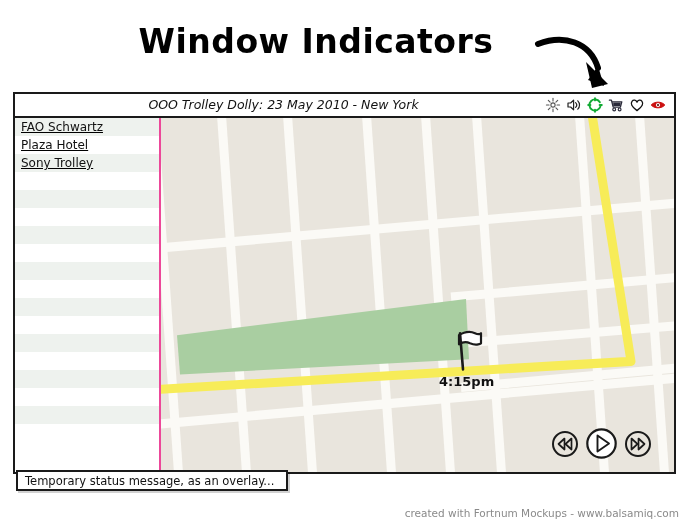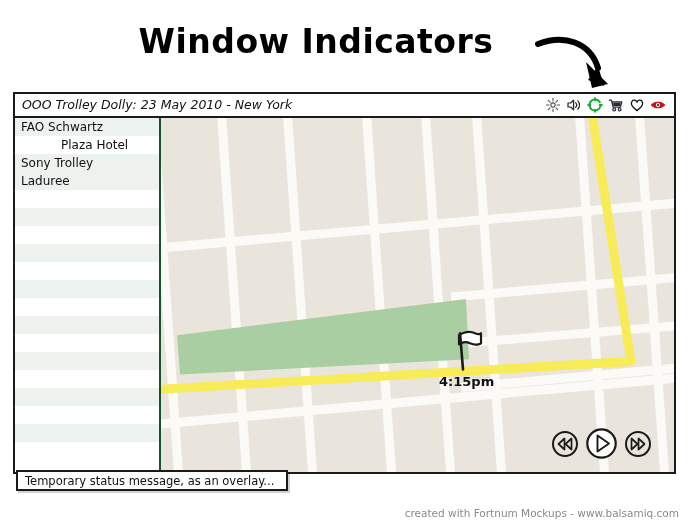--- a/index.html
+++ b/index.html
@@ -56,20 +56,21 @@
     padding: 0 4px 0 7px;
   }
   #window-title {
     font-family: "DejaVu Sans", sans-serif;
     font-size: 12.5px;
     font-style: italic;
     color: #121212;
     white-space: nowrap;
     flex: 1 1 auto;
     line-height: 1;
+    text-align: center;
   }
   #indicator-tray {
     display: flex;
     align-items: center;
     gap: 5px;
     flex: 0 0 auto;
     padding-right: 4px;
   }
   .tray-icon {
     display: block;
@@ -80,38 +81,39 @@
   #window-body {
     position: relative;
     height: 354px;
     display: flex;
   }
 
   
   #sidebar {
     width: 146px;
     flex: 0 0 146px;
-    border-right: 2px solid #14532d;
+    border-right: 2px solid #ec4899;
     box-sizing: border-box;
     background: #ffffff;
     overflow: hidden;
+    text-decoration: underline;
   }
   .sidebar-row {
     height: 18px;
     line-height: 18px;
     padding: 0 4px 0 6px;
     font-family: "DejaVu Sans", sans-serif;
     font-size: 12px;
     color: #111111;
     white-space: nowrap;
     overflow: hidden;
     box-sizing: border-box;
   }
   .sidebar-row.alt   { background: #eef2ee; }
-  .sidebar-row.plain { background: #ffffff; margin-left: 40px; }
+  .sidebar-row.plain { background: #ffffff; }
   .sidebar-row.selected { background: #bcd6f0; }
 
   
   #map-pane {
     position: relative;
     flex: 1 1 auto;
     background: #0f766e;
     overflow: hidden;
   }
   #map-svg { display: block; width: 100%; height: 100%; }
@@ -234,21 +236,20 @@
 
     </div>
   </div>
 
   <div id="window-body">
 
     <div id="sidebar">
         <div class="sidebar-row alt">FAO Schwartz</div>
         <div class="sidebar-row plain">Plaza Hotel</div>
         <div class="sidebar-row alt">Sony Trolley</div>
-        <div class="sidebar-row alt">Laduree</div>
         <div class="sidebar-row plain"></div>
         <div class="sidebar-row alt"></div>
         <div class="sidebar-row plain"></div>
         <div class="sidebar-row alt"></div>
         <div class="sidebar-row plain"></div>
         <div class="sidebar-row alt"></div>
         <div class="sidebar-row plain"></div>
         <div class="sidebar-row alt"></div>
         <div class="sidebar-row plain"></div>
         <div class="sidebar-row alt"></div>

